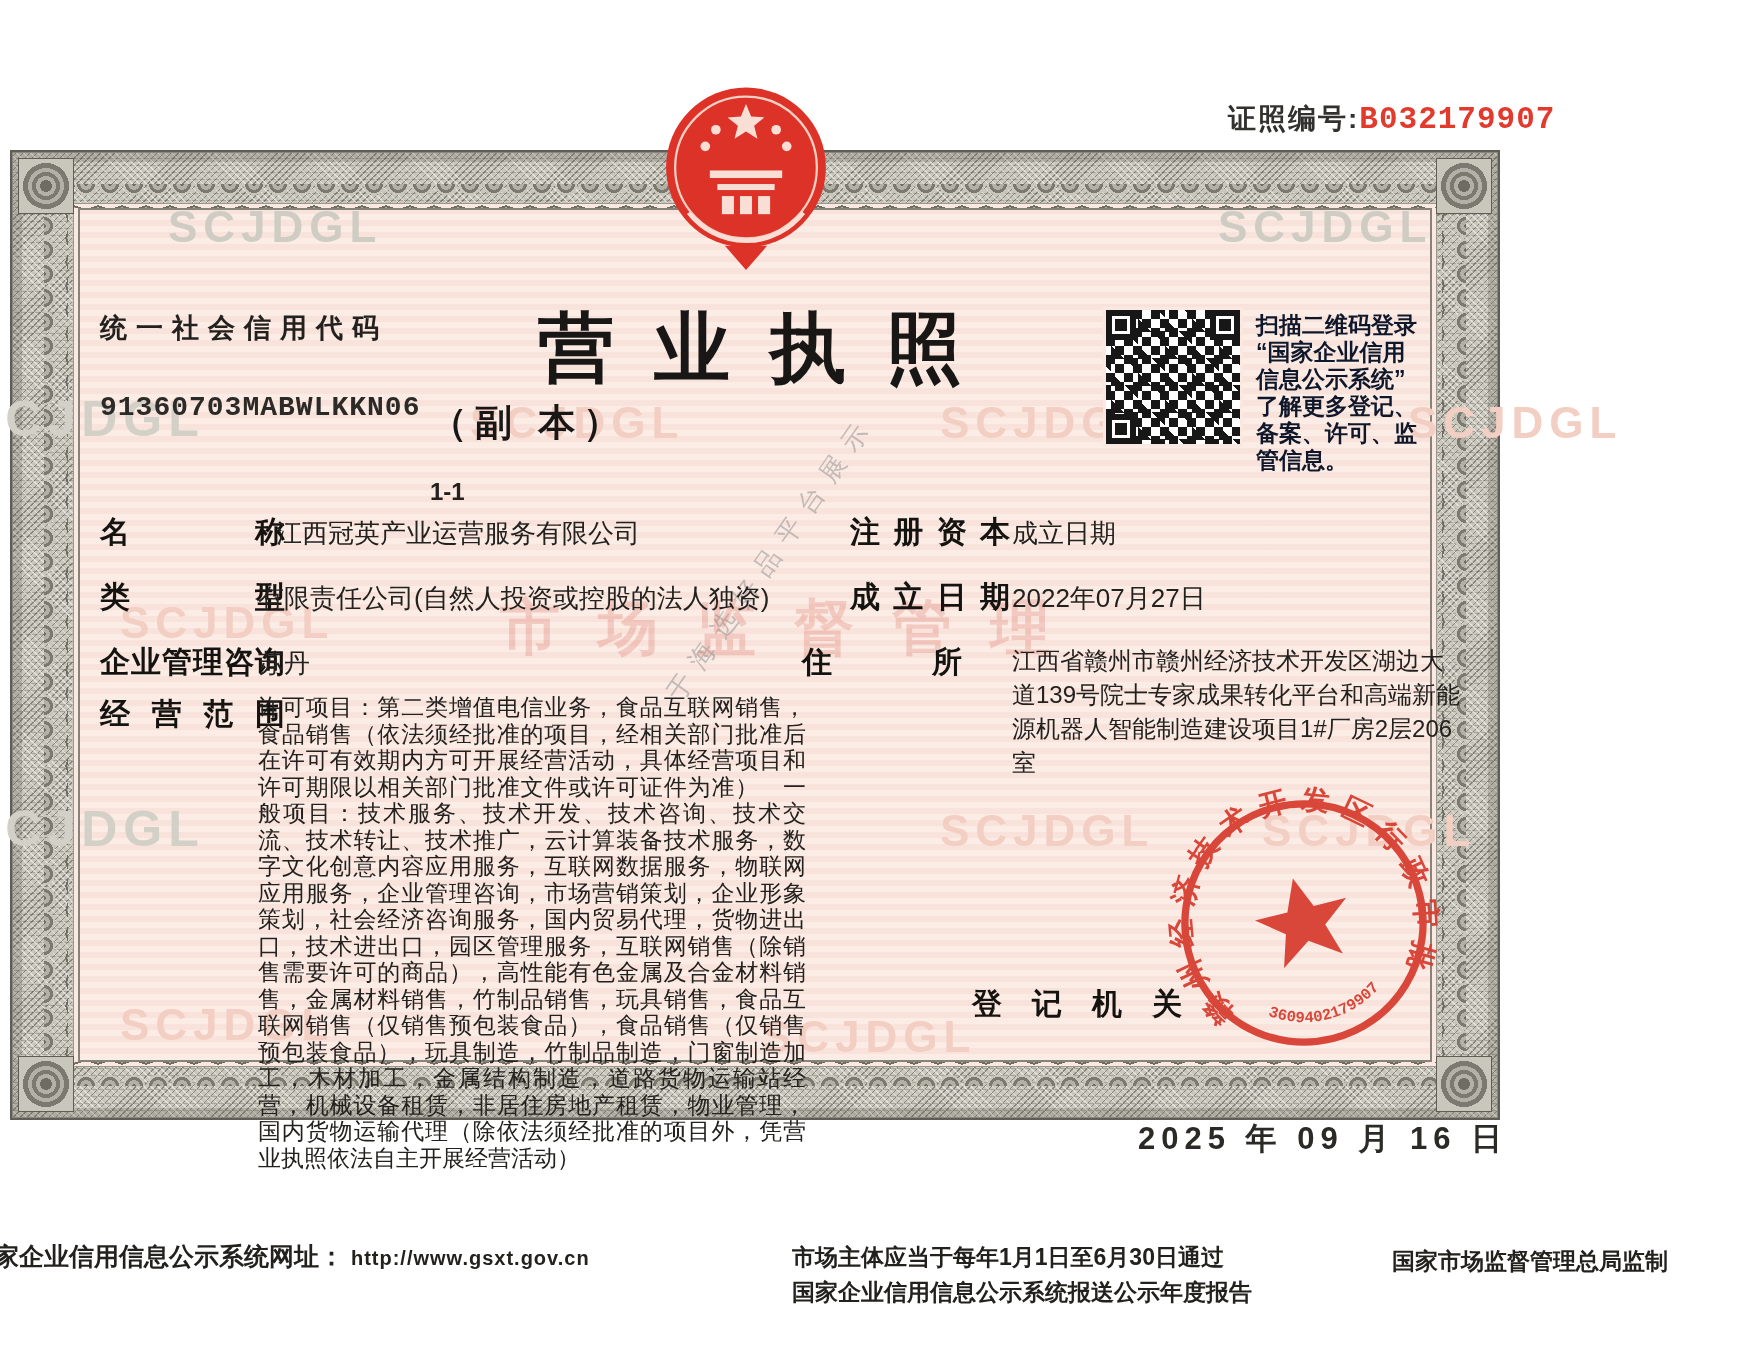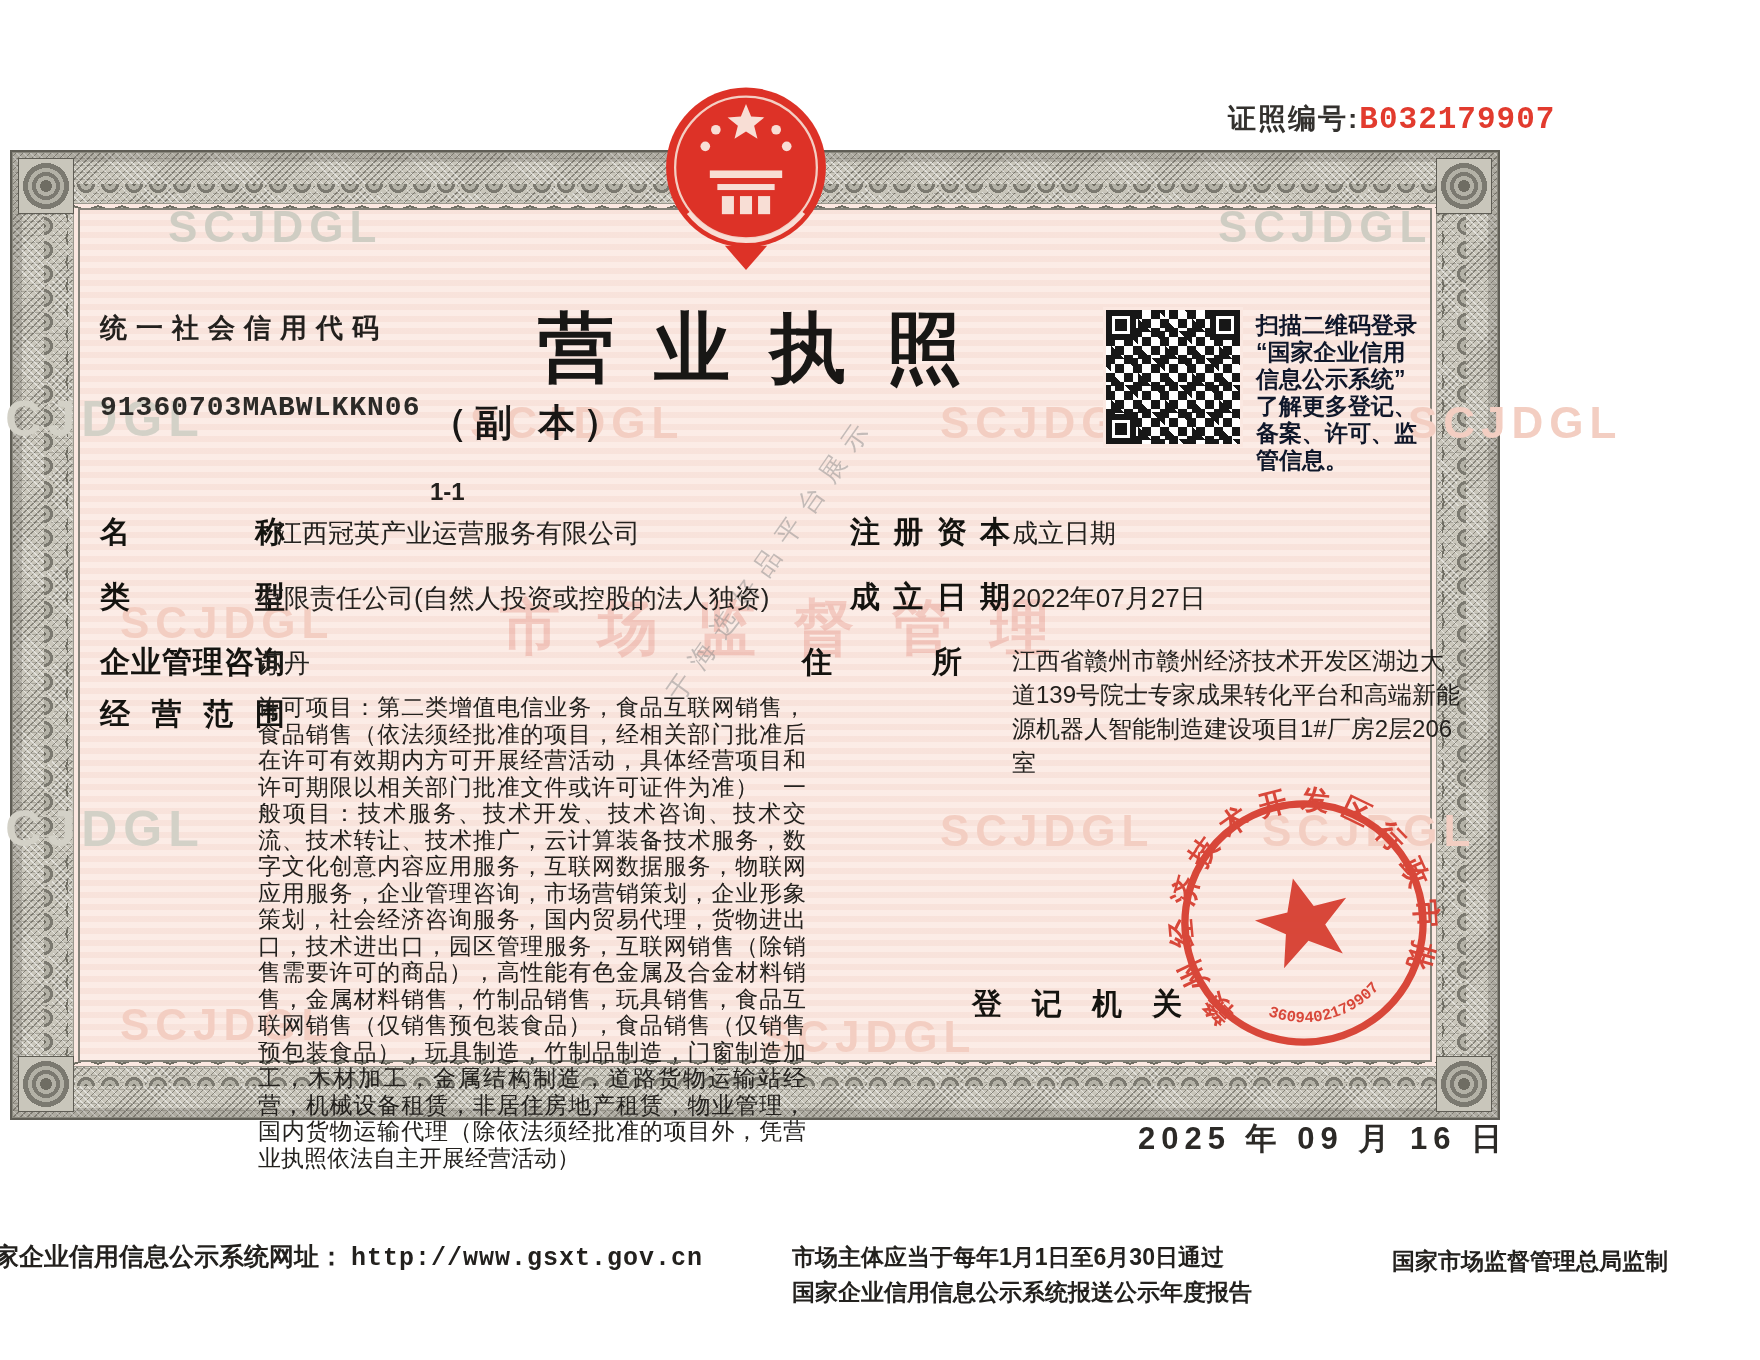--- a/index.html
+++ b/index.html
@@ -74,21 +74,21 @@
   .fvalue{position:absolute;z-index:2;font-size:26px;color:#23211e;}
   .scope{font-size:23px;line-height:26.5px;text-align:justify;width:548px;}
   .addr{font-size:24px;line-height:34px;width:452px;}
   
   .regauth{position:absolute;left:972px;top:984px;width:210px;z-index:2;font-size:30px;font-weight:bold;
     text-align:justify;text-align-last:justify;color:#14130f;}
   .regdate{position:absolute;left:1138px;top:1118px;z-index:4;font-size:31px;font-weight:700;letter-spacing:6px;color:#2c2a27;white-space:nowrap;}
   .seal{position:absolute;left:1168px;top:782px;z-index:6;transform:rotate(-14deg);opacity:.92;}
   
   .f-left{position:absolute;left:-6px;top:1240px;z-index:2;font-size:25px;font-weight:bold;color:#23211e;white-space:nowrap;}
-  .f-left .url{font-family:Liberation Mono, monospace;font-size:25px;letter-spacing:1px;}
+  .f-left .url{font-family:Liberation Sans, sans-serif;font-size:20px;letter-spacing:1px;}
   .f-mid{position:absolute;left:792px;top:1240px;z-index:2;font-size:23px;font-weight:bold;line-height:35px;white-space:pre-line;color:#23211e;}
   .f-right{position:absolute;left:1392px;top:1246px;z-index:2;font-size:23px;font-weight:bold;color:#23211e;white-space:nowrap;}
 </style>
 </head>
 <body>
 
 <div class="page">
 
   <div class="frame">
     <div class="scallop h top"></div>

